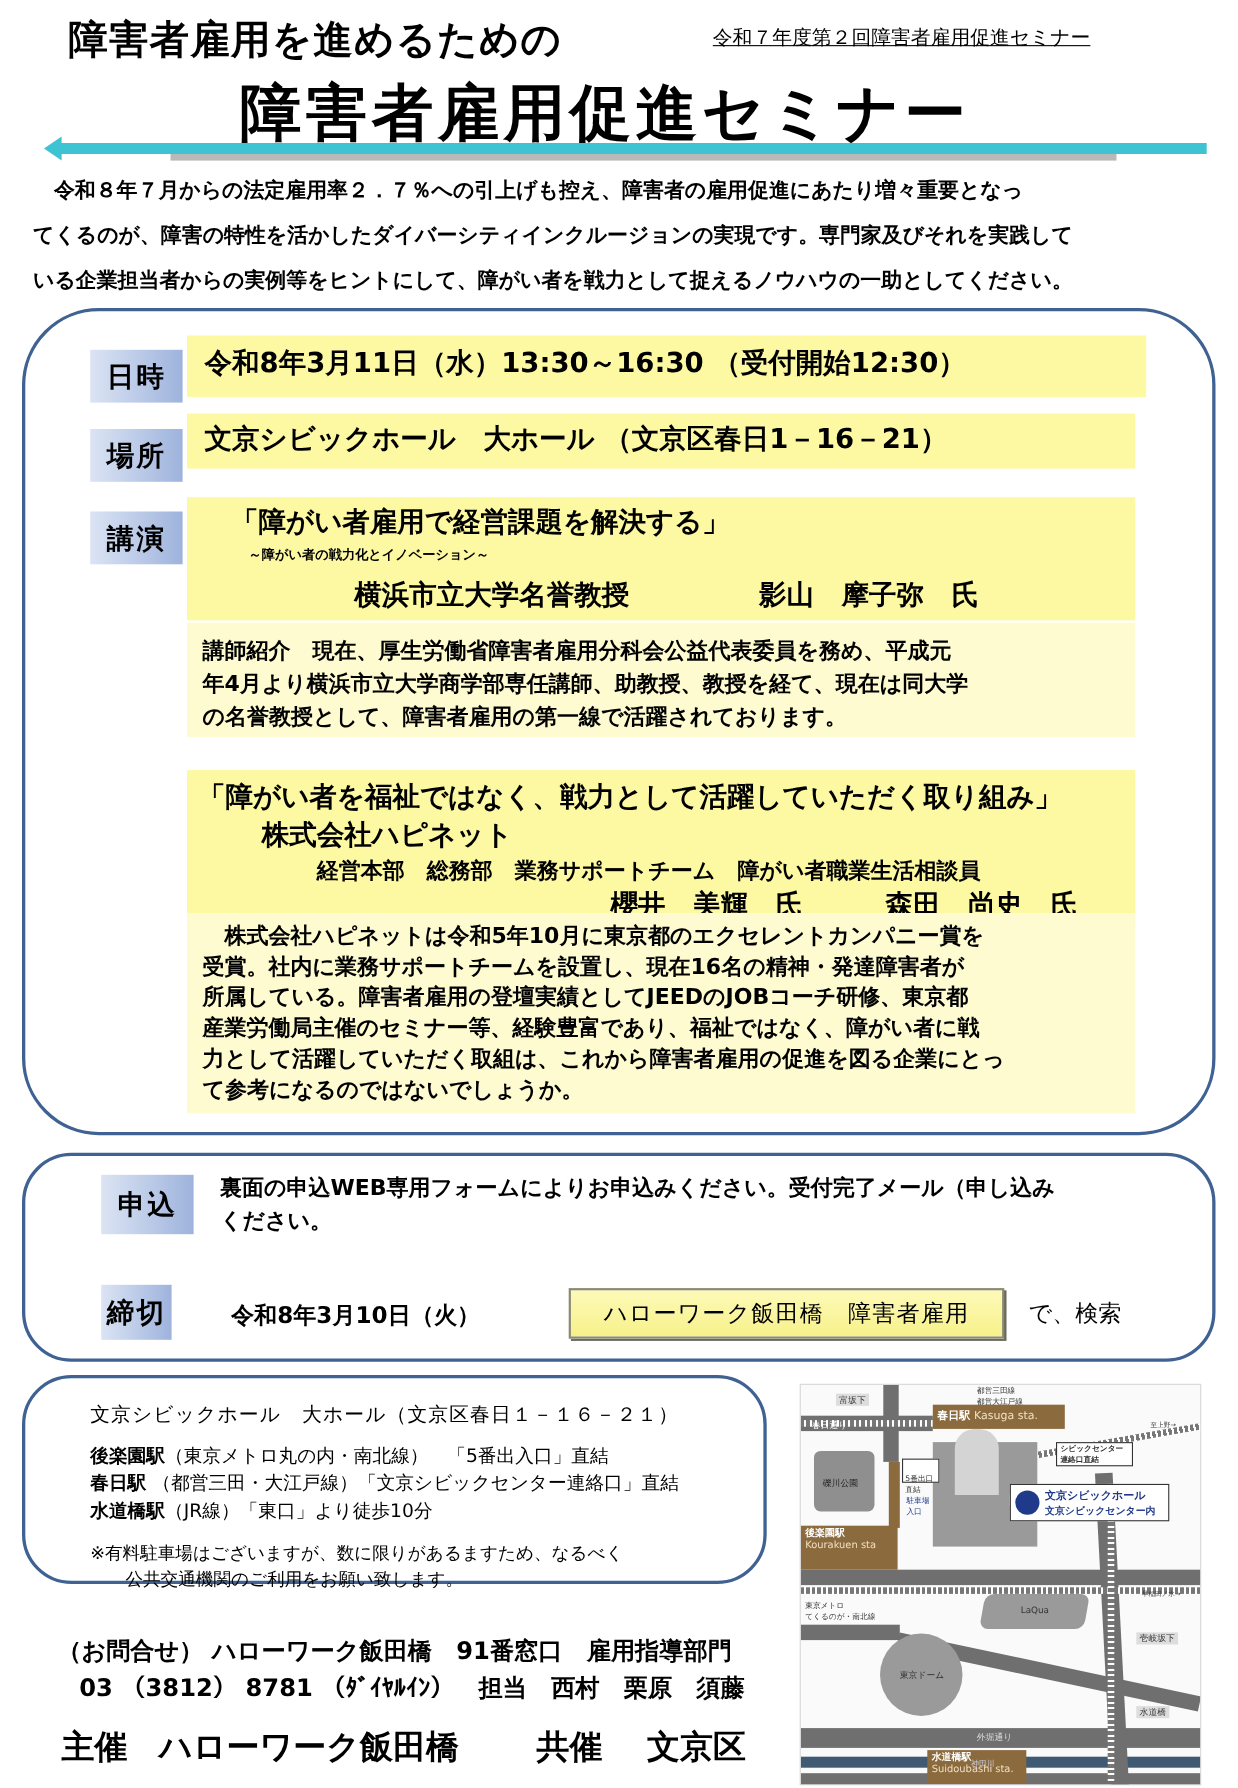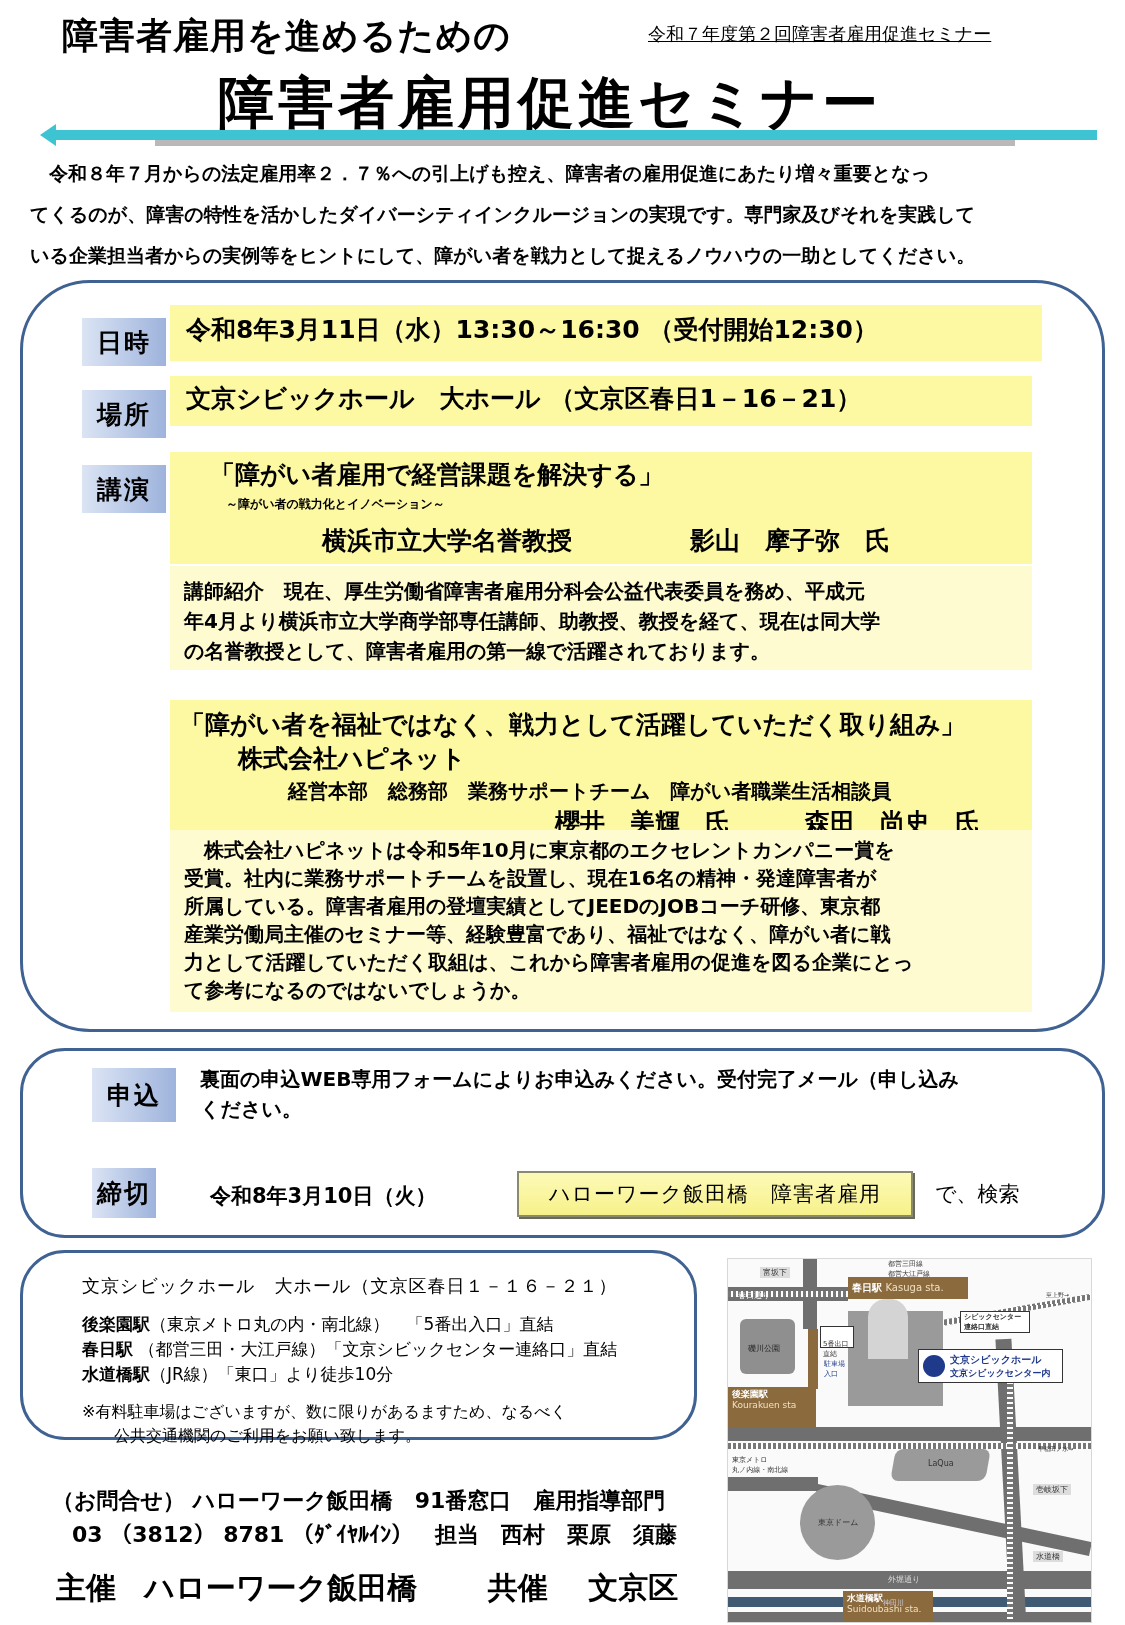--- a/index.html
+++ b/index.html
@@ -174,21 +174,21 @@
   <div class="t" style="left:200px; top:200px;">LaQua</div>
   <div class="r" style="left:72px; top:226px; width:75px; height:75px; background:#9a9a9a; border-radius:50%;"></div>
   <div class="t" style="left:90px; top:258px;">東京ドーム</div>
 
   <div class="t" style="left:32px; top:8px; background:#ddd; padding:0 3px;">富坂下</div>
   <div class="t" style="left:10px; top:31px; color:#fff;">春日通り</div>
   <div class="t" style="left:160px; top:0px; white-space:pre; font-size:7px;">都営三田線
 都営大江戸線</div>
   <div class="t" style="left:318px; top:32px; font-size:6px;">至上野→</div>
   <div class="t" style="left:4px; top:196px; white-space:pre; font-size:7px;">東京メトロ
-丸ノ内線・南北線</div>
+てくるのが・南北線</div>
   <div class="t" style="left:310px; top:186px; font-size:6px;">早稲田ノ水→</div>
   <div class="t" style="left:305px; top:225px; background:#ddd; padding:0 3px;">壱岐坂下</div>
   <div class="t" style="left:305px; top:292px; background:#ddd; padding:0 3px;">水道橋</div>
   <div class="t" style="left:160px; top:315px; color:#ddd;">外堀通り</div>
   <div class="t" style="left:155px; top:339px; color:#ccd; font-size:7px;">神田川</div>
 
 </div>
 
 <div class="abs contact">（お問合せ） ハローワーク飯田橋　91番窓口　雇用指導部門</div>
 <div class="abs contact2">03 （3812） 8781 （ﾀﾞｲﾔﾙｲﾝ）　担当　西村　栗原　須藤</div>

